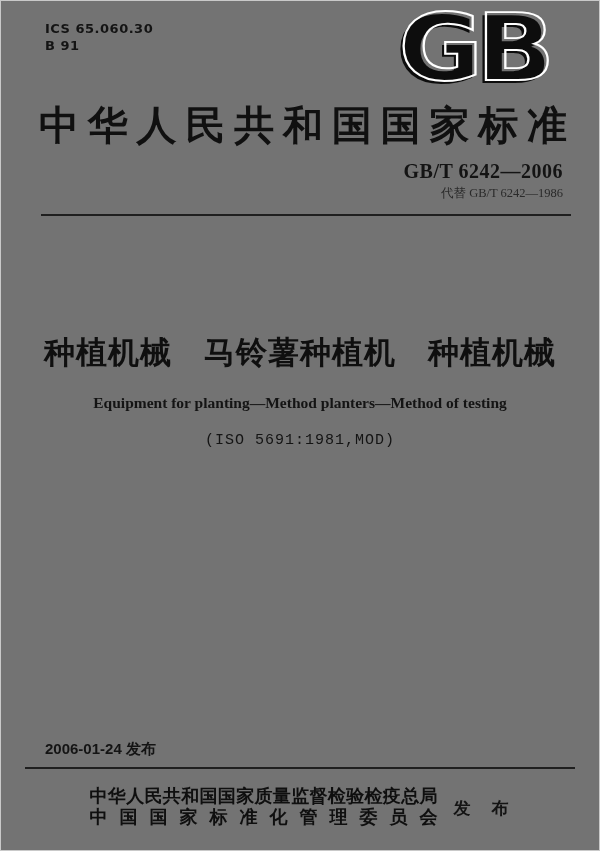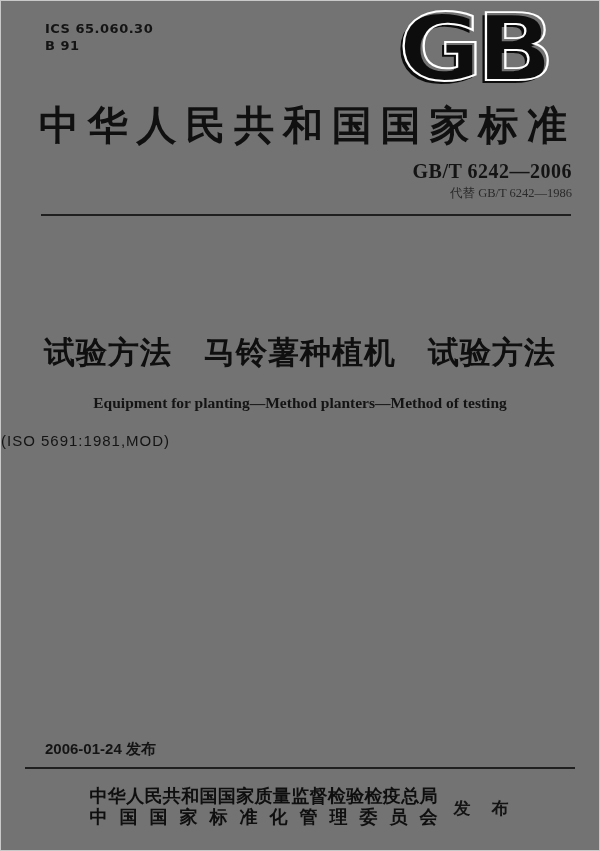--- a/index.html
+++ b/index.html
@@ -41,21 +41,21 @@
     position: absolute; left: 38px; right: 32px; top: 97px;
     font-family: "Liberation Serif", serif;
     font-weight: bold; font-size: 40px;
     white-space: nowrap;
     text-align: justify; text-align-last: justify;
     color: #101010;
   }
 
   
   .std-block {
-    position: absolute; right: 27px; top: 159px;
+    position: absolute; right: 36px; top: 159px;
     text-align: right;
     font-family: "Liberation Serif", serif;
   }
   .std-number { font-size: 20px; font-weight: bold; letter-spacing: 0.5px; }
   .std-replaces { font-size: 12.5px; margin-top: 2px; color: #2a2a2a; }
 
   .rule-top {
     position: absolute; left: 40px; right: 28px; top: 213px;
     height: 2px; background: #1f1f1f;
   }
@@ -69,22 +69,22 @@
     color: #0f0f0f;
   }
   .en-title {
     position: absolute; left: 0; right: 0; top: 393px;
     text-align: center;
     font-family: "Liberation Serif", serif;
     font-weight: bold; font-size: 15.5px;
   }
   .iso-ref {
     position: absolute; left: 0; right: 0; top: 431px;
-    text-align: left;
-    font-family: Liberation Sans, sans-serif;
+    text-align: center;
+    font-family: Liberation Mono, monospace;
     font-size: 15px; letter-spacing: 1px;
   }
 
   
   .date-row {
     position: absolute; left: 44px; right: 40px; top: 739px;
     display: flex; justify-content: space-between;
     font-family: "Liberation Sans", sans-serif;
     font-weight: bold; font-size: 15px;
   }
@@ -128,21 +128,21 @@
 
   <div class="nat-title">中华人民共和国国家标准</div>
 
   <div class="std-block">
     <div class="std-number">GB/T 6242—2006</div>
     <div class="std-replaces">代替 GB/T 6242—1986</div>
   </div>
 
   <div class="rule-top"></div>
 
-  <div class="cn-title">试验方法　马铃薯种植机　试验方法</div>
+  <div class="cn-title">种植机械　马铃薯种植机　种植机械</div>
   <div class="en-title">Equipment for planting—Method planters—Method of testing</div>
   <div class="iso-ref">(ISO 5691:1981,MOD)</div>
 
   <div class="date-row">
     <span>2006-01-24 发布</span>
   </div>
 
   <div class="rule-bottom"></div>
 
   <div class="issuer-row">

